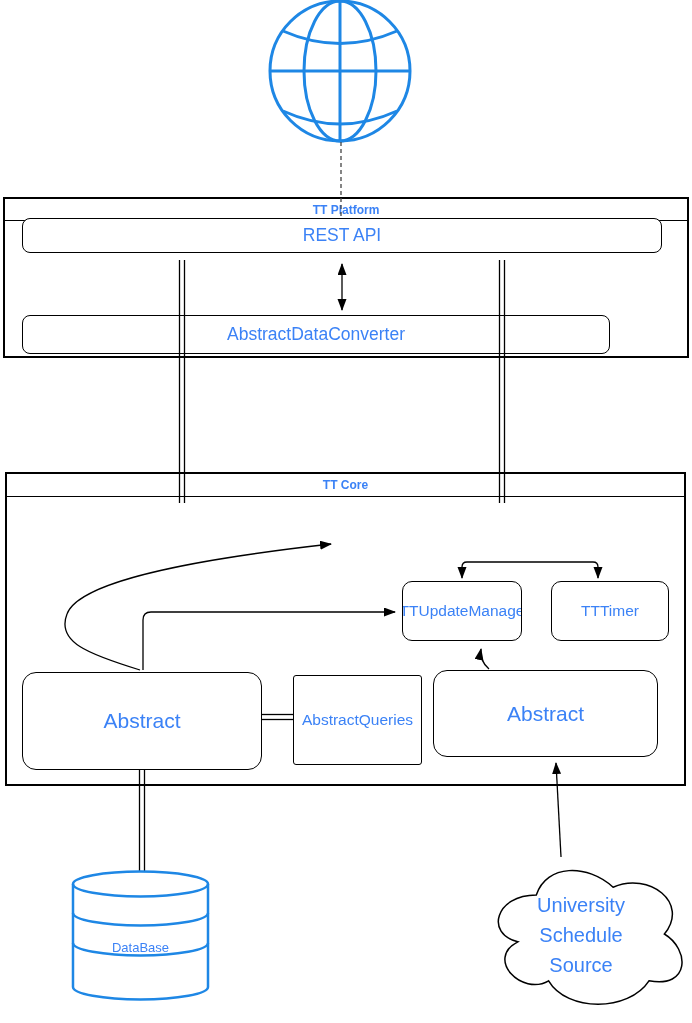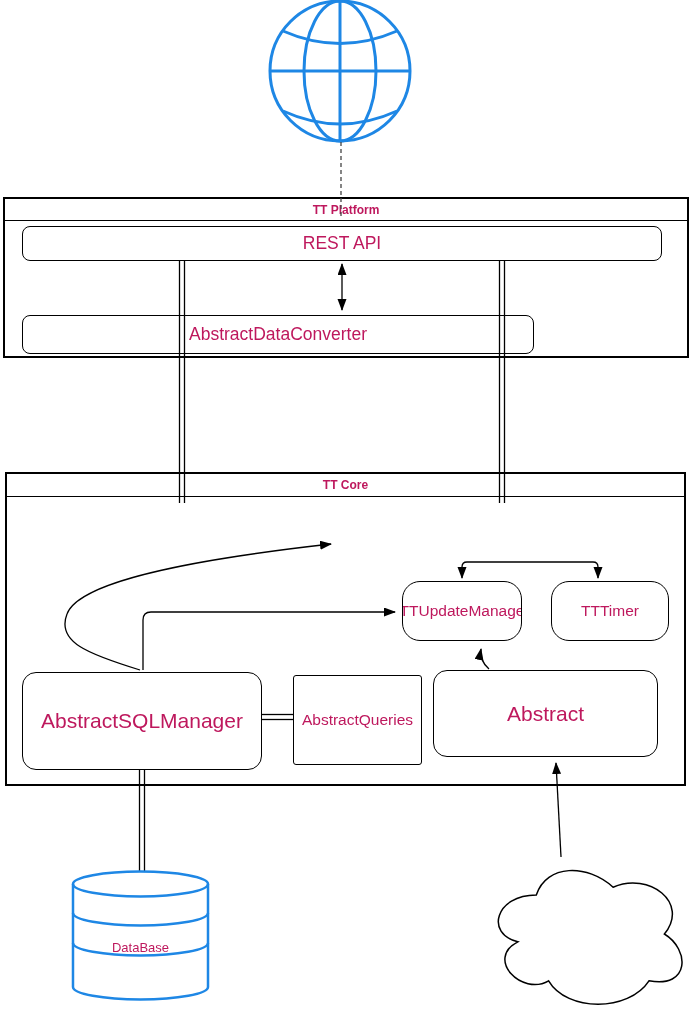--- a/index.html
+++ b/index.html
@@ -1,58 +1,57 @@
 <!DOCTYPE html>
 <html style="--accent: #1e87e5;"><head>
 <meta charset="utf-8">
 <style>
   html,body{margin:0;padding:0;background:#fff;}
   #stage{
     position:relative;width:692px;height:1023px;background:#fff;overflow:hidden;
-    font-family:"Liberation Sans","DejaVu Sans",sans-serif;color:#be185d;
+    font-family:"Liberation Sans","DejaVu Sans",sans-serif;color:#3b82f6;
   }
   .container{position:absolute;border:2px solid #000;background:transparent;z-index:1;box-sizing:border-box;}
   .container-title{
     width:100%;height:22px;border-bottom:1px solid #000;display:flex;align-items:center;justify-content:center;
     font-size:12px;font-weight:bold;box-sizing:border-box;
   }
   .node{
     position:absolute;background:#fff;border:1.5px solid #000;border-radius:8px;z-index:2;box-sizing:border-box;
     display:flex;align-items:center;justify-content:center;text-align:center;font-size:17.5px;
   }
-  .node.small{font-size:15.5px;border-radius:18px;white-space:nowrap;overflow:hidden;}
+  .node.small{font-size:15.5px;border-radius:10px;white-space:nowrap;overflow:hidden;}
   .node.big{font-size:21px;border-radius:14px;flex-direction:row;line-height:1.32;}
   .shape-label{position:absolute;z-index:4;display:flex;align-items:center;justify-content:center;text-align:center;}
   #svg-layer{position:absolute;left:0;top:0;z-index:3;pointer-events:none;}
   .blk{stroke:#000;stroke-width:1.3;fill:none;}
   .blue-stroke{stroke:var(--accent,#1e87e5);fill:none;}
   .cloud-outline{stroke:#000;stroke-width:1.5;fill:#fff;}
 </style>
 </head>
 <body>
 
 <div id="stage">
 
   <div class="container" style="left:3px;top:197px;width:686px;height:161px;">
     <div class="container-title">TT Platform</div>
   </div>
 
   <div class="container" style="left:5px;top:472px;width:681px;height:314px;">
     <div class="container-title" style="height:23px;">TT Core</div>
   </div>
 
-  <div class="node" style="left:22px;top:226px;width:640px;height:35px;">REST API</div>
-  <div class="node" style="left:22px;top:315px;width:512px;height:39px;">AbstractDataConverter</div>
+  <div class="node" style="left:22px;top:218px;width:640px;height:35px;">REST API</div>
+  <div class="node" style="left:22px;top:315px;width:588px;height:39px;">AbstractDataConverter</div>
 
   <div class="node small" style="left:402px;top:581px;width:120px;height:60px;">TTUpdateManage</div>
   <div class="node small" style="left:539px;top:581px;width:118px;height:60px;margin-left:12px;">TTTimer</div>
 
   <div class="node big" style="left:22px;top:672px;width:240px;height:98px;">
     <span>Abstract</span>
-    <span>SQLManager</span>
   </div>
 
   <div class="node small" style="left:293px;top:675px;width:129px;height:90px;border-radius:3px;">AbstractQueries</div>
 
   <div class="node big" style="left:433px;top:670px;width:225px;height:87px;">
     <span>Abstract</span>
   </div>
 
   <svg id="svg-layer" width="692" height="1023" viewBox="0 0 692 1023">
     <defs>
@@ -108,14 +107,19 @@
       <path d="M73,884 A67.5,12.5 0 0 0 208,884"></path>
       <path d="M73,913 A67.5,12.5 0 0 0 208,913"></path>
       <path d="M73,943 A67.5,12.5 0 0 0 208,943"></path>
     </g>
 
     <path class="cloud-outline" d="M536.3,895 C495.3,895 485,934 517.8,941.8 C485,959 521.9,996.4 548.6,980.8 C567,1012 628.5,1012 649,980.8 C690,988.6 690,949.6 664.4,934 C690,902.8 649,871.6 613.1,887.2 C587.5,863.8 546.5,863.8 536.3,895 Z"></path>
   </svg>
 
   <div class="shape-label" style="left:90px;top:939px;width:101px;height:16px;font-size:13px;">DataBase</div>
 
+  <div class="shape-label" style="left:501px;top:890px;width:160px;height:90px;flex-direction:column;font-size:20px;line-height:30px;">
+    <span>University</span>
+    <span>Schedule</span>
+    <span>Source</span>
+  </div>
 
 </div>
 
 </body></html>

